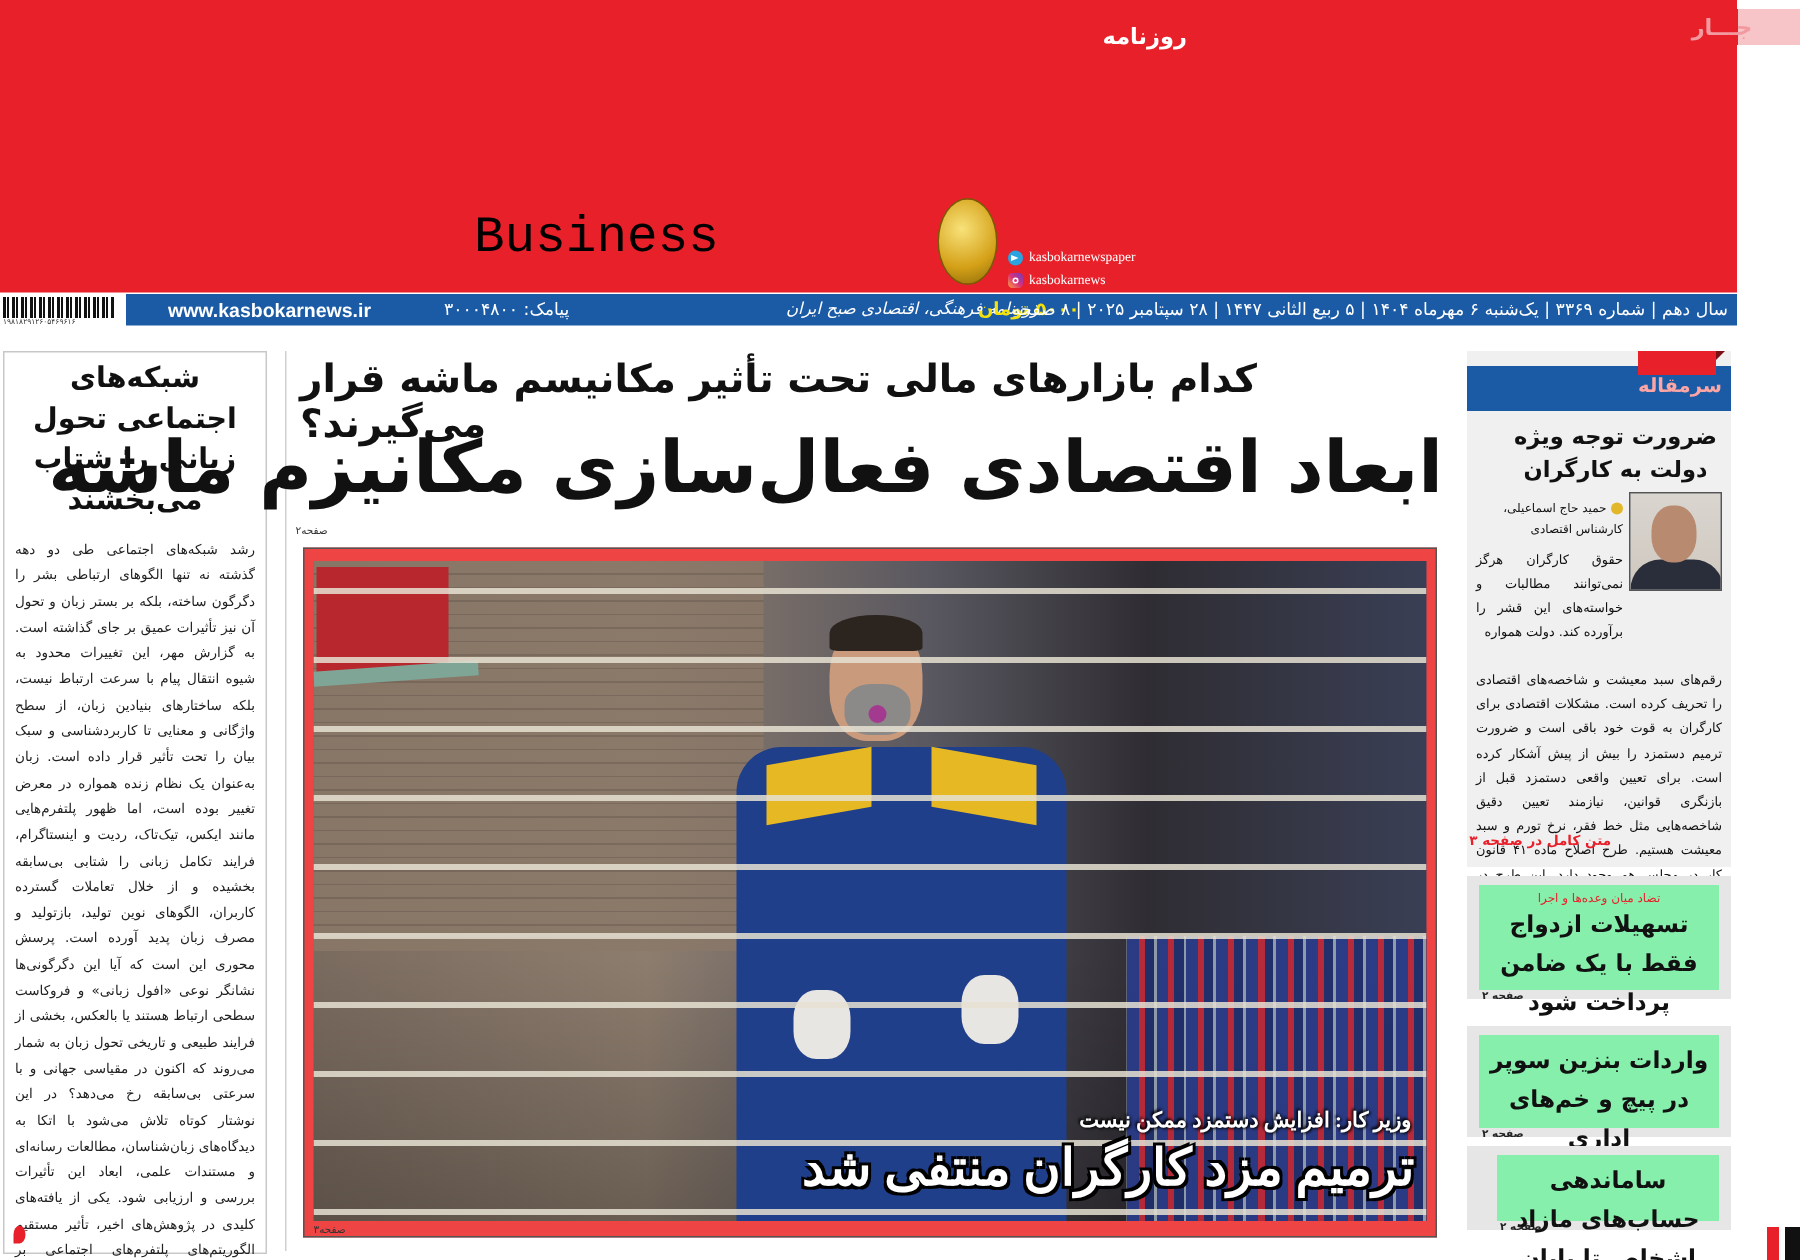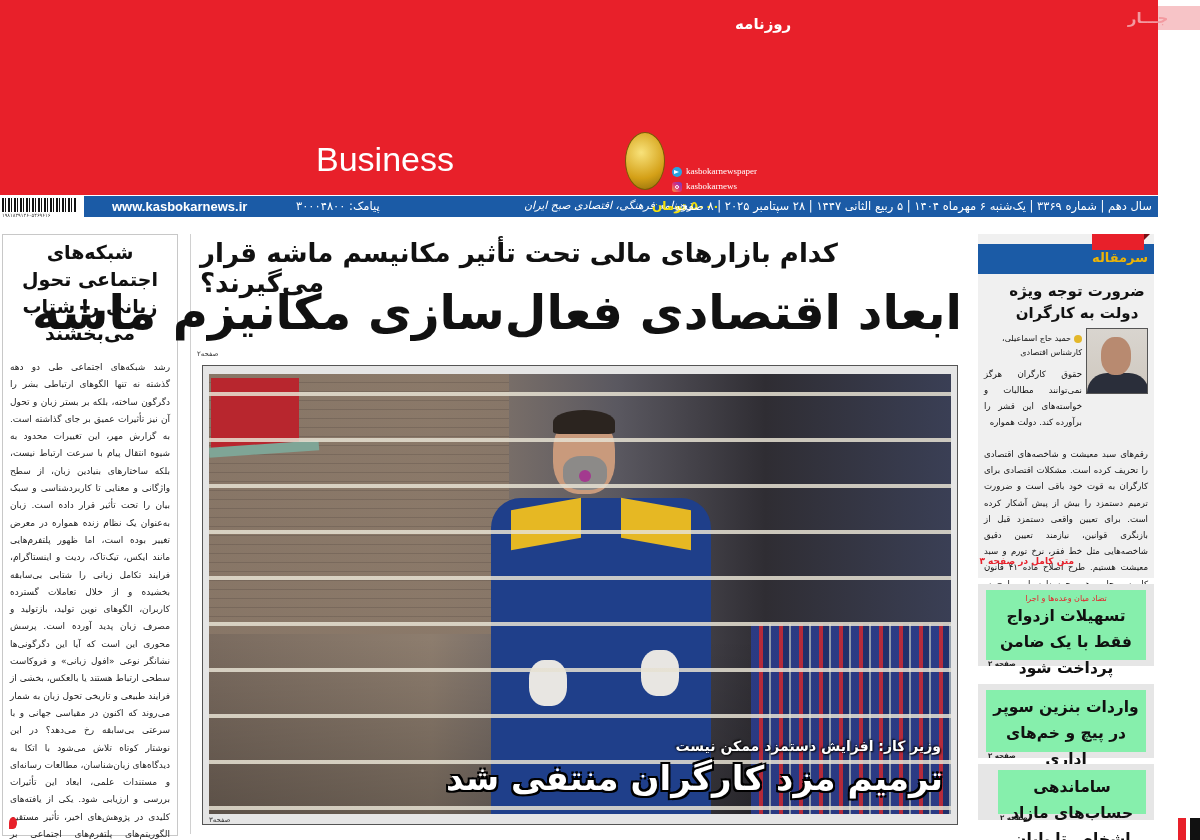--- a/index.html
+++ b/index.html
@@ -7,21 +7,21 @@
   body { font-family: "DejaVu Sans", sans-serif; color: #111; position: relative; }
 
   
   .masthead { position: absolute; left: 0; top: 0; width: 1158px; height: 195px; background: #e8202a; }
   .masthead-side { position: absolute; left: 1158px; top: 0; width: 42px; height: 195px; background: #ffffff; }
   .watermark { position: absolute; left: 1096px; top: 6px; width: 104px; height: 24px; display: flex; align-items: center; justify-content: center;
     color: #f39aa0; font-size: 15px; font-weight: bold; background: linear-gradient(90deg, #e8202a 0 60%, #f7c4c7 60% 100%); direction: rtl; }
   .daily-label { position: absolute; left: 735px; top: 15px; color: #fff; font-size: 15px; font-weight: bold; direction: rtl; }
   .logo-text { position: absolute; left: 248px; top: 20px; width: 720px; height: 150px; color: #fff; font-size: 150px; font-weight: 900;
     line-height: 150px; direction: rtl; text-align: center; letter-spacing: -4px; text-shadow: 4px 4px 0 #6b0c10; white-space: nowrap; overflow: hidden; }
-  .logo-en { position: absolute; left: 316px; top: 140px; color: #ffffff; font-family: Liberation Sans, sans-serif; font-size: 34px; text-align: right; }
+  .logo-en { position: absolute; left: 316px; top: 140px; color: #000000; font-family: Liberation Mono, monospace; font-size: 34px; text-align: right; }
   .coin { position: absolute; left: 625px; top: 132px; width: 40px; height: 58px; border-radius: 50%;
     background: radial-gradient(circle at 40% 35%, #f8e27a, #d4a017 60%, #8a6a0a); border: 1px solid #7a5a05; }
   .social { position: absolute; left: 672px; top: 164px; color: #fff; font-family: "Liberation Serif", serif; font-size: 9px; line-height: 15px; }
   .social-row { display: flex; align-items: center; gap: 4px; }
   .tg-icon { width: 10px; height: 10px; border-radius: 50%; background: #2aa3df; display: inline-block; position: relative; }
   .tg-icon::after { content: ""; position: absolute; left: 2px; top: 3px; border-left: 5px solid #fff; border-top: 2px solid transparent; border-bottom: 2px solid transparent; }
   .ig-icon { width: 10px; height: 10px; border-radius: 3px; background: linear-gradient(45deg, #f9a03f, #d9317a, #6a3cc9); display: inline-block; position: relative; }
   .ig-icon::after { content: ""; position: absolute; left: 3px; top: 3px; width: 4px; height: 4px; border: 1px solid #fff; border-radius: 50%; box-sizing: border-box; }
 
   
@@ -41,21 +41,21 @@
   .left-col { position: absolute; left: 2px; top: 234px; width: 176px; height: 602px; border: 1px solid #c8c8c8; padding: 2px 7px; direction: rtl; }
   .left-title { font-size: 19px; font-weight: 900; line-height: 27px; text-align: center; margin-top: 2px; }
   .left-body { font-size: 9px; line-height: 17.3px; text-align: justify; margin-top: 12px; color: #222; }
   .red-mark { position: absolute; left: 6px; bottom: 6px; width: 8px; height: 12px; background: #e8202a; border-radius: 50% 50% 50% 0; }
   .col-divider { position: absolute; left: 190px; top: 234px; width: 1px; height: 600px; background: #d0d0d0; }
 
   
   .kicker { position: absolute; left: 200px; top: 238px; width: 760px; text-align: left; direction: rtl; font-size: 26px; font-weight: bold; }
   .headline { position: absolute; left: 200px; top: 280px; width: 762px; text-align: center; direction: rtl; font-size: 48px; font-weight: 900; line-height: 64px; letter-spacing: -1px; white-space: nowrap; }
   .page-ref { position: absolute; font-size: 7px; color: #333; direction: rtl; }
-  .photo-frame { position: absolute; left: 202px; top: 365px; width: 756px; height: 460px; border: 1px solid #555; background: #e5e5e5; }
+  .photo-frame { position: absolute; left: 202px; top: 365px; width: 756px; height: 460px; border: 1px solid #555; background: #ef4444; font-family: Liberation Serif, serif; }
   .photo { position: absolute; left: 6px; top: 8px; width: 742px; height: 440px; overflow: hidden;
     background:
       linear-gradient(180deg, rgba(0,0,0,0) 60%, rgba(0,0,0,0.25) 100%),
       linear-gradient(90deg, #7a6b5f 0%, #8d7d6e 30%, #5a5860 55%, #2f2d33 75%, #3a3f55 100%); }
   .photo .wall { position: absolute; left: 0; top: 0; width: 300px; height: 260px;
     background: repeating-linear-gradient(0deg, #8a7868 0 8px, #77675a 8px 9px); opacity: 0.85; }
   .photo .red-box { position: absolute; left: 2px; top: 4px; width: 88px; height: 72px; background: #b8262e; }
   .photo .beam { position: absolute; left: 0; top: 70px; width: 110px; height: 10px; background: #7fa596; transform: rotate(-4deg); }
   .photo .spools { position: absolute; right: 0; top: 250px; width: 200px; height: 190px;
     background: repeating-linear-gradient(90deg, #2a3c8c 0 8px, #c42a3a 8px 12px, #1f2f6f 12px 18px, #9aa6b4 18px 20px); opacity: 0.9; }
@@ -74,21 +74,21 @@
   .photo-sub { position: absolute; right: 10px; top: 364px; color: #fff; direction: rtl; font-size: 14px; font-weight: bold;
     text-shadow: 1px 1px 2px #000, -1px -1px 2px #000; }
   .photo-head { position: absolute; right: 8px; top: 384px; color: #fff; direction: rtl; font-size: 34px; font-weight: 900;
     text-shadow: 2px 2px 0 #000, -2px -2px 0 #000, 2px -2px 0 #000, -2px 2px 0 #000; white-space: nowrap; }
 
   
   .right-col { position: absolute; left: 978px; top: 234px; width: 176px; height: 344px; background: #f0f0f0; }
   .editorial-tab { position: absolute; left: 0; top: 10px; width: 176px; height: 30px; background: #1b5ba6; }
   .editorial-tab .flag { position: absolute; right: 10px; top: -10px; width: 52px; height: 16px; background: #e8202a; }
   .editorial-tab .flag::after { content: ""; position: absolute; right: -6px; top: 0; border-left: 6px solid #7a0f14; border-bottom: 6px solid transparent; }
-  .editorial-label { position: absolute; right: 6px; top: 6px; color: #eab308; font-size: 13px; font-weight: bold; direction: rtl; }
+  .editorial-label { position: absolute; right: 6px; top: 6px; color: #fca5a5; font-size: 13px; font-weight: bold; direction: rtl; }
   .ed-title { position: absolute; left: 0; top: 46px; width: 176px; text-align: center; direction: rtl; font-size: 15px; font-weight: bold; line-height: 22px; padding-left: 22px; }
   .ed-author { position: absolute; right: 72px; top: 98px; width: 100px; direction: rtl; font-size: 8px; line-height: 14px; }
   .ed-author .dot { display: inline-block; width: 8px; height: 8px; border-radius: 50%; background: #e3b72a; margin-left: 3px; vertical-align: middle; }
   .author-photo { position: absolute; left: 108px; top: 94px; width: 62px; height: 66px; border: 1px solid #555; overflow: hidden;
     background: linear-gradient(180deg, #d9d5cf 0%, #cfc8bf 100%); }
   .author-photo .face { position: absolute; left: 14px; top: 8px; width: 30px; height: 38px; border-radius: 45%; background: #b88a70; }
   .author-photo .suit { position: absolute; left: 0; top: 44px; width: 62px; height: 26px; background: #2a2e3a; border-radius: 20px 20px 0 0; }
   .ed-body-top { position: absolute; right: 72px; top: 132px; width: 98px; direction: rtl; font-size: 8.6px; line-height: 16px; text-align: justify; }
   .ed-body { position: absolute; left: 6px; top: 212px; width: 164px; direction: rtl; font-size: 8.6px; line-height: 16.2px; text-align: justify; }
   .ed-more { position: absolute; right: 80px; top: 322px; color: #e8202a; font-size: 9px; font-weight: bold; direction: rtl; }

